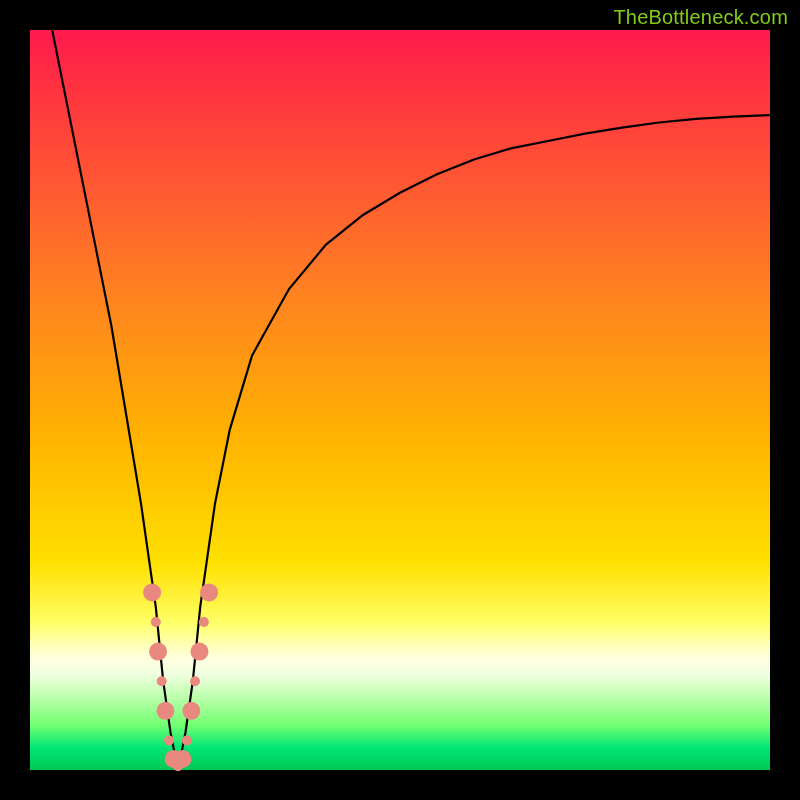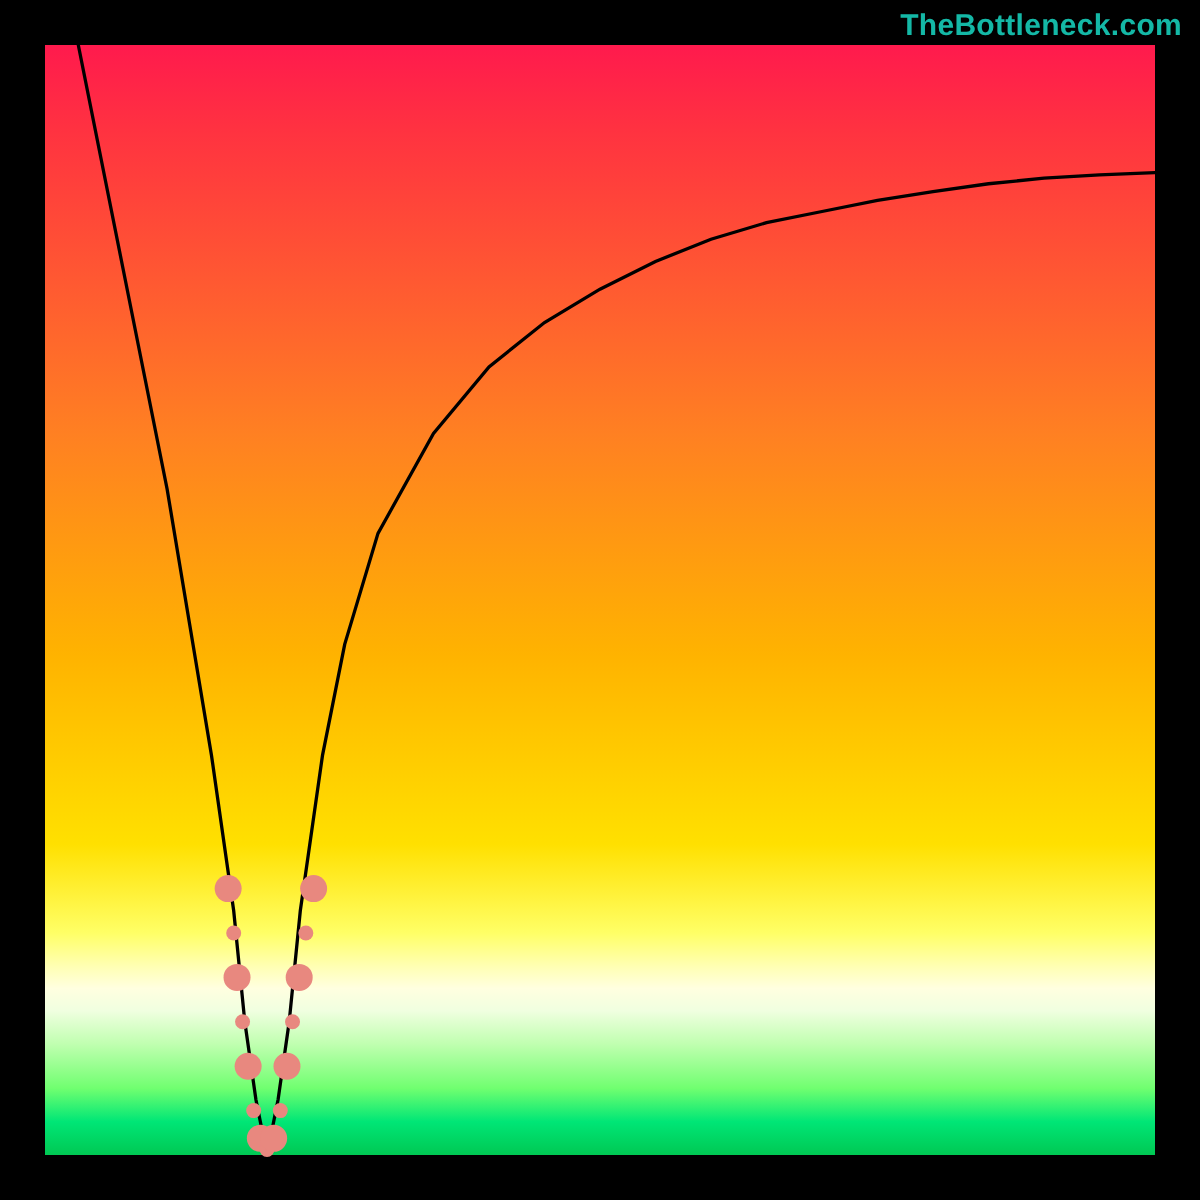--- a/index.html
+++ b/index.html
@@ -38,24 +38,24 @@
       #c0ffb0 90%,
       #70ff70 94%,
       #00e676 97%,
       #00c853 100%
     );
   }
   .watermark {
     position: absolute;
     top: 6px;
     right: 12px;
-    color: #14b8a6;
+    color: #84cc16;
     font-size: 20px;
     letter-spacing: 0.2px;
-    font-weight: 700;
+    font-weight: 400;
   }
   svg.curve {
     position: absolute;
     left: 0;
     top: 0;
     width: 740px;
     height: 740px;
     overflow: visible;
   }
 </style>

